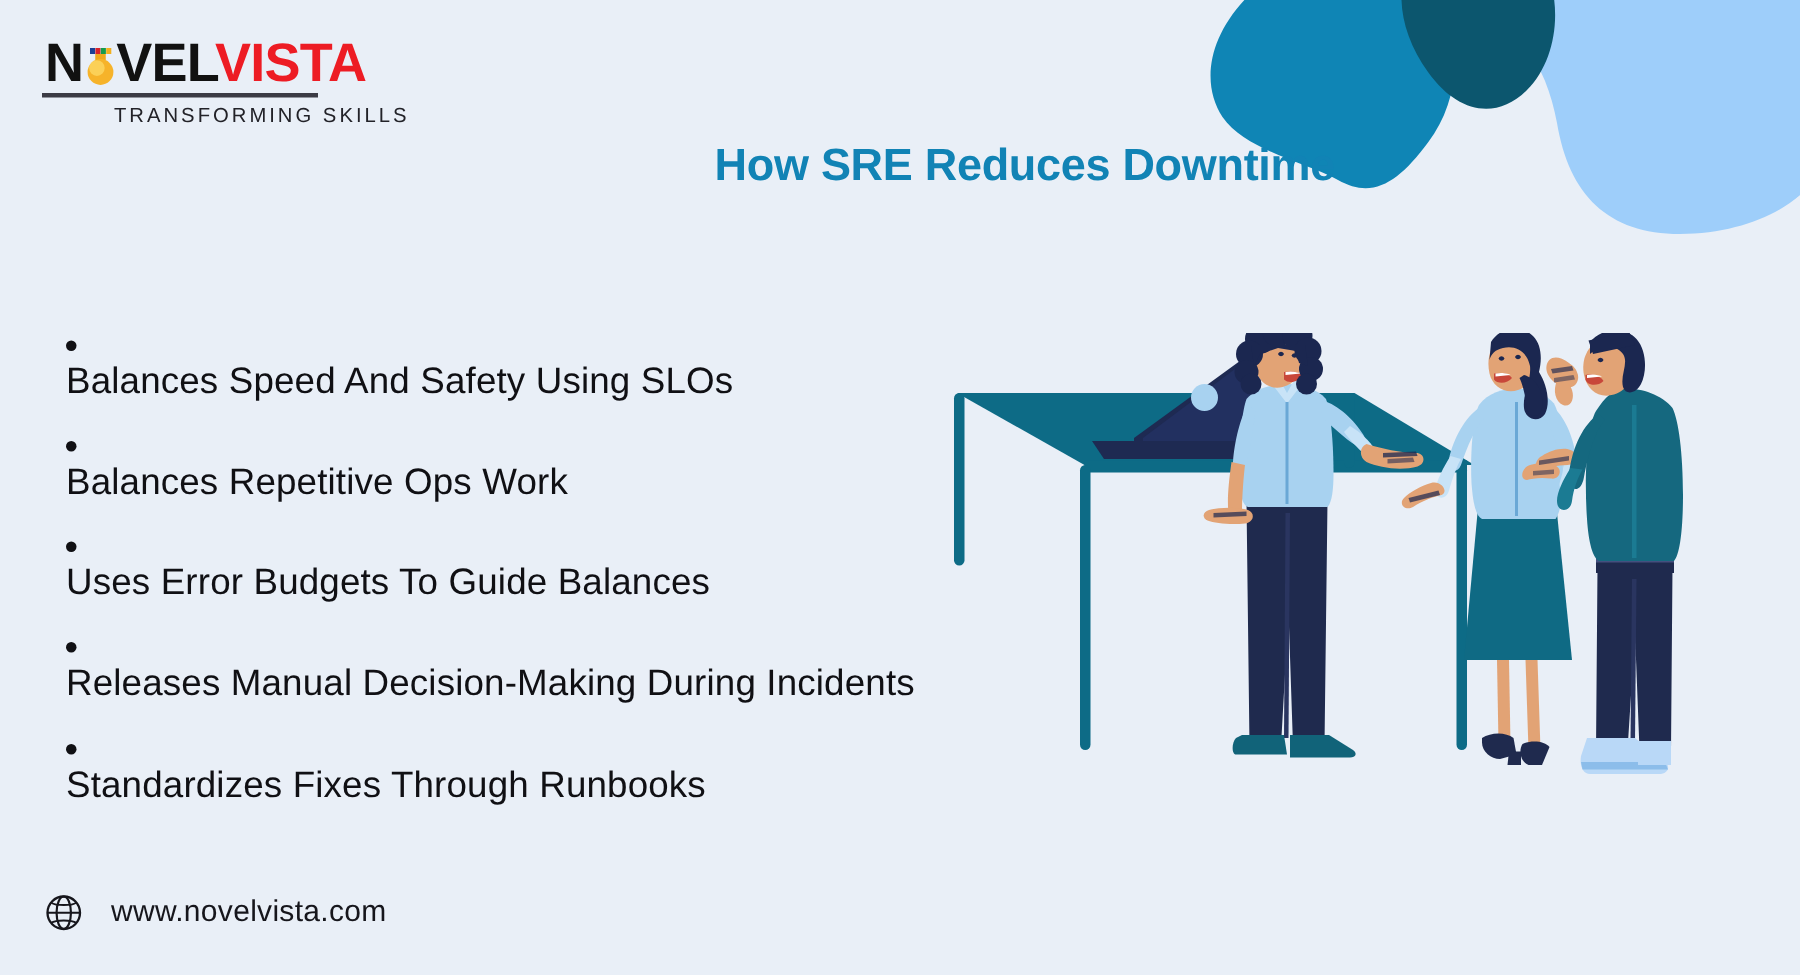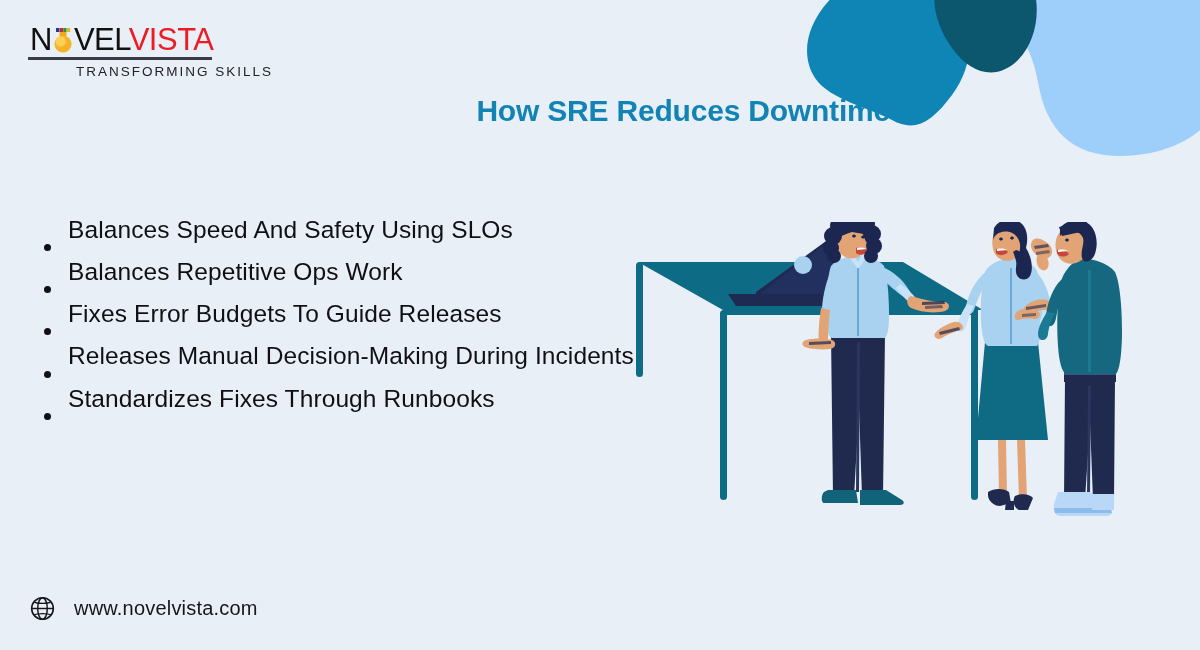--- a/index.html
+++ b/index.html
@@ -10,21 +10,21 @@
     overflow:hidden;
     position:relative;
   }
 
   
   #blobs { position:absolute; top:0; right:0; width:420px; height:220px; pointer-events:none; }
 
   
   #logo { position:absolute; left:28px; top:24px; width:190px; }
   .logo-word {
-    font-size:31px; font-weight:normal; letter-spacing:-0.5px;
+    font-size:36px; font-weight:bold; letter-spacing:-0.5px;
     line-height:1; white-space:nowrap; position:relative;
     padding-left:2px;
   }
   .logo-n, .logo-vel { color:#111111; }
   .logo-vista { color:#ed1c24; }
   .logo-bulb {
     display:inline-block; position:relative; width:22px; height:26px;
     vertical-align:-4px;
   }
   .logo-bulb svg { position:absolute; left:0; top:0; }
@@ -42,23 +42,24 @@
     font-size:30px; font-weight:bold; line-height:1.28;
     letter-spacing:-0.2px;
   }
 
   
   #bullets {
     position:absolute; left:44px; top:209px; width:590px;
     color:#101014;
   }
   .bullet-row {
-    display:flex; align-items:flex-end;
+    display:flex; align-items:flex-start;
     font-size:24.5px; line-height:1.72;
     letter-spacing:0.1px;
+    flex-direction:column;
   }
   .bullet-dot {
     flex:0 0 auto; width:7px; height:7px; border-radius:50%;
     background:#101014; margin-right:17px; margin-top:18px;
   }
   .bullet-text { flex:1 1 auto; }
 
   
   #illo { position:absolute; left:628px; top:222px; width:545px; height:315px; }
 
@@ -116,21 +117,21 @@
   <div class="bullet-row">
     <span class="bullet-dot"></span>
     <span class="bullet-text">Balances Speed And Safety Using SLOs</span>
   </div>
   <div class="bullet-row">
     <span class="bullet-dot"></span>
     <span class="bullet-text">Balances Repetitive Ops Work</span>
   </div>
   <div class="bullet-row">
     <span class="bullet-dot"></span>
-    <span class="bullet-text">Fixes Error Budgets To Guide Releases</span>
+    <span class="bullet-text">Uses Error Budgets To Guide Balances</span>
   </div>
   <div class="bullet-row">
     <span class="bullet-dot"></span>
     <span class="bullet-text">Releases Manual Decision-Making During Incidents</span>
   </div>
   <div class="bullet-row">
     <span class="bullet-dot"></span>
     <span class="bullet-text">Standardizes Fixes Through Runbooks</span>
   </div>
 </div>

